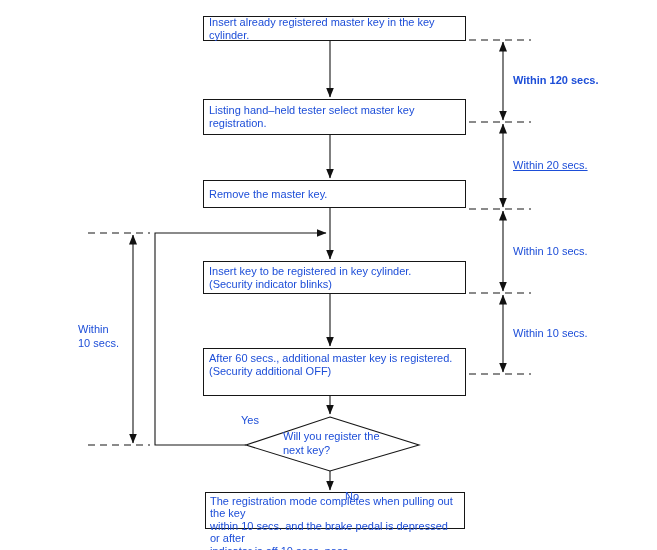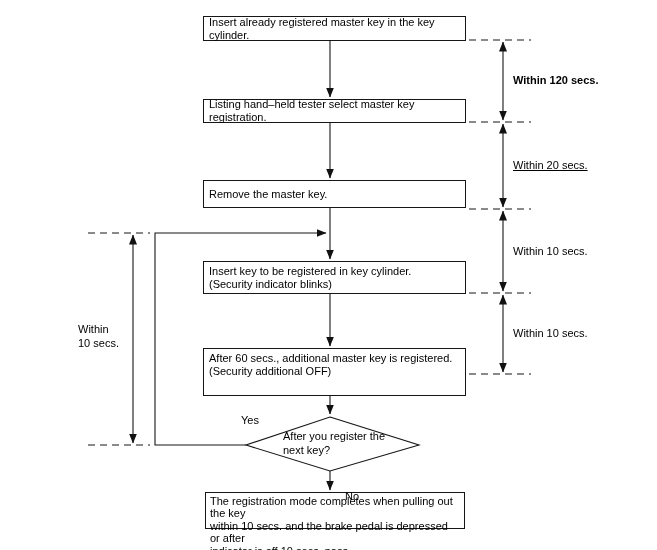--- a/index.html
+++ b/index.html
@@ -2,35 +2,35 @@
 <html><head>
 <meta charset="utf-8">
 <style>
   * { margin:0; padding:0; box-sizing:border-box; }
   html,body { background:#ffffff; }
   .canvas {
     position:relative;
     width:657px; height:550px;
     background:#ffffff;
     font-family:"Liberation Sans", sans-serif;
-    color:#000000;
+    color:#1d4ed8;
     overflow:hidden;
   }
   .lines-svg { position:absolute; left:0; top:0; width:657px; height:550px; }
   .box {
     position:absolute;
     border:1px solid #161616;
     background:#ffffff;
     font-size:11px;
     line-height:13px;
     padding:2px 5px;
   }
   .box.center { display:flex; align-items:center; }
   .b1 { left:203px; top:16px;  width:263px; height:25px; }
-  .b2 { left:203px; top:99px;  width:263px; height:24px; }
+  .b2 { left:203px; top:99px;  width:263px; height:36px; }
   .b3 { left:203px; top:180px; width:263px; height:28px; }
   .b4 { left:203px; top:261px; width:263px; height:33px; padding-top:3px; }
   .b5 { left:203px; top:348px; width:263px; height:48px; padding-top:3px; }
   .b6 { left:205px; top:492px; width:260px; height:37px; padding-top:2px; padding-left:4px; line-height:12.4px; }
   .lbl { position:absolute; font-size:11px; line-height:13px; white-space:nowrap; }
   .yes-lbl   { left:241px; top:414px; }
   .no-lbl    { left:303px; top:490px;padding-left:42px; }
   .tr-1 { left:513px; top:74px;font-weight:bold;  }
   .tr-2 { left:513px; top:159px;text-decoration:underline; }
   .tr-3 { left:513px; top:245px; }
@@ -112,21 +112,21 @@
     <div>(Security additional OFF)</div>
   </div>
 
   <div class="box b6">
     <div>The registration mode completes when pulling out the key</div>
     <div>within 10 secs. and the brake pedal is depressed or after</div>
     <div>indicator is off 10 secs. pass.</div>
   </div>
 
   <div class="diamond-text">
-    <div>After you register the</div>
+    <div>Will you register the</div>
     <div>next key?</div>
   </div>
 
   <div class="lbl yes-lbl">Yes</div>
   <div class="lbl no-lbl">No</div>
 
   <div class="lbl tr-1">Within 120 secs.</div>
   <div class="lbl tr-2">Within 20 secs.</div>
   <div class="lbl tr-3">Within 10 secs.</div>
   <div class="lbl tr-4">Within 10 secs.</div>

